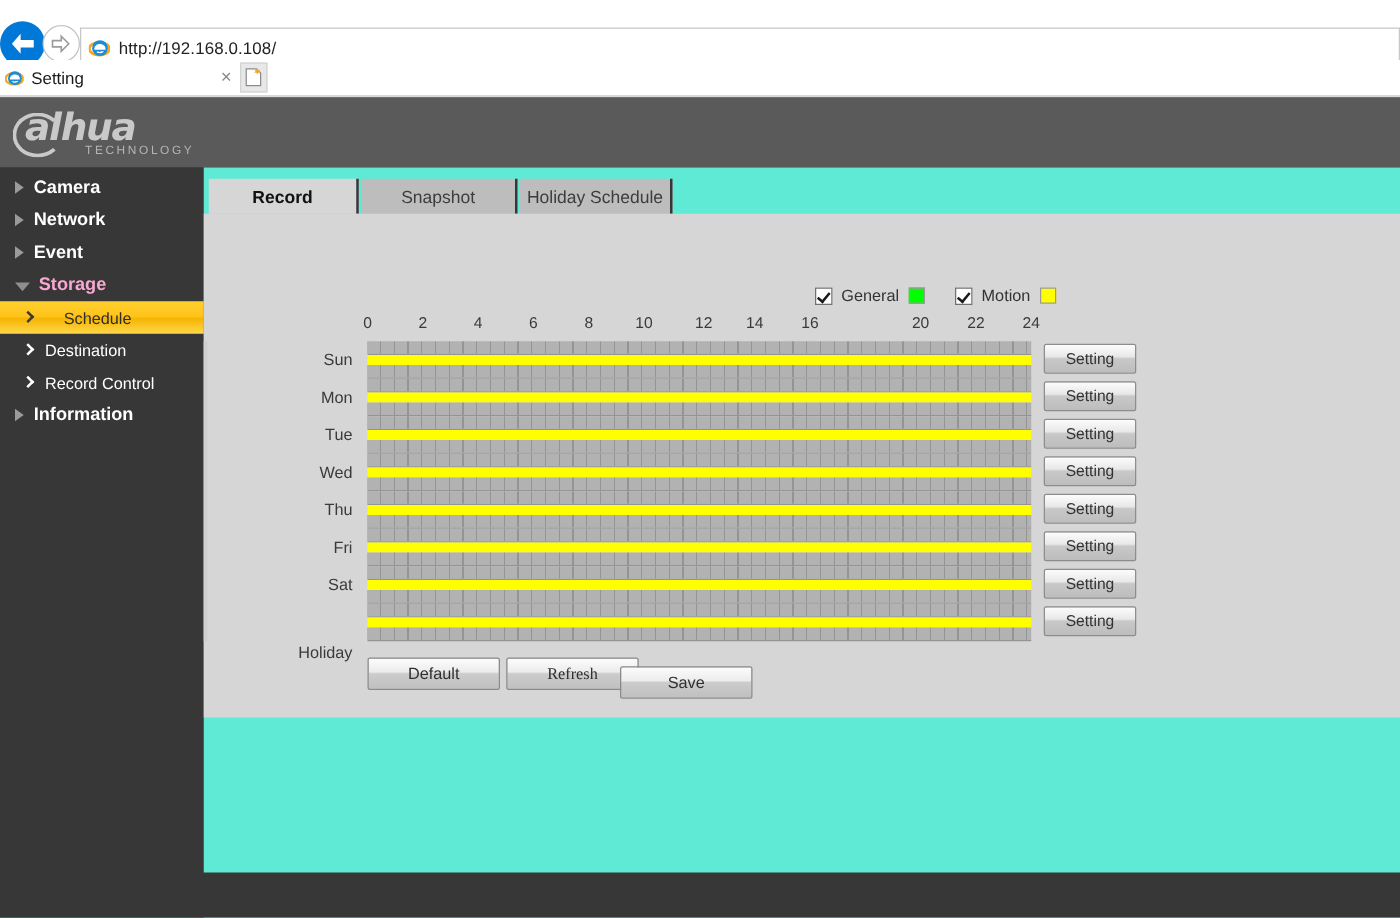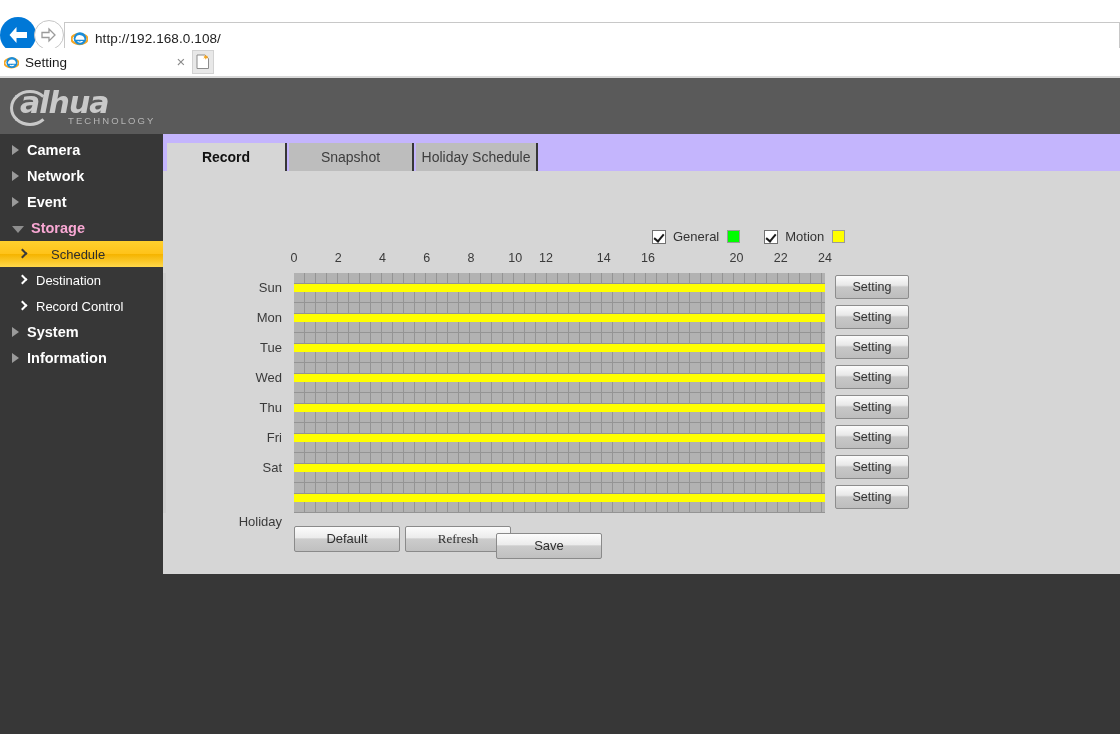--- a/index.html
+++ b/index.html
@@ -107,21 +107,21 @@
   .nav-sub .lbl{font-size:13px;color:#ffffff;}
   .nav-sub.active{
     background:linear-gradient(to bottom,#ffd02e 0%,#ffc31a 48%,#f5b400 52%,#ffd84a 100%);
     gap:15px;
   }
   .nav-sub.active .lbl{color:#2d2d2d;}
   .nav-sub.active .chev:before{border-top-color:#3a3a3a;border-right-color:#3a3a3a;}
   .nav-spacer{height:3px;}
 
   
-  #content-area{position:absolute;left:163px;top:134px;width:957px;height:440px;background:#c4b5fd;}
+  #content-area{position:absolute;left:163px;top:134px;width:957px;height:564px;background:#5eead4;}
   #tab-bar{position:absolute;left:0;top:9px;width:957px;height:28px;}
   .ui-tab{
     position:absolute;top:0;height:28px;line-height:28px;text-align:center;
     font-size:14px;color:#3d3d3d;background:#bdbdbd;box-sizing:border-box;
     border-right:2px solid #373737;
   }
   .ui-tab.active{background:#d6d6d6;font-weight:bold;color:#111;}
   #tab-record{left:4px;width:120px;}
   #tab-snapshot{left:126px;width:125px;}
   #tab-holiday{left:253px;width:122px;}
@@ -283,24 +283,20 @@
   <div class="nav-sub">
     <span class="chev"></span>
     <span class="lbl">Destination</span>
   </div>
 
   <div class="nav-sub">
     <span class="chev"></span>
     <span class="lbl">Record Control</span>
   </div>
 
-  <div class="nav-top">
-    <span class="tri"></span>
-    <span class="lbl">System</span>
-  </div>
 
   <div class="nav-top">
     <span class="tri"></span>
     <span class="lbl">Information</span>
   </div>
 
 </div>
 
 <div id="content-area">
 
@@ -326,21 +322,21 @@
     </div>
 
     <div id="schedule">
       <div id="time-axis">
           <div class="tick-label" style="left: 0px;">0</div>
           <div class="tick-label" style="left: 44.25px;">2</div>
           <div class="tick-label" style="left: 88.5px;">4</div>
           <div class="tick-label" style="left: 132.75px;">6</div>
           <div class="tick-label" style="left: 177px;">8</div>
           <div class="tick-label" style="left: 221.25px;">10</div>
-          <div class="tick-label" style="left: 252px;">12</div>
+          <div class="tick-label" style="left: 269px;">12</div>
           <div class="tick-label" style="left: 309.75px;">14</div>
           <div class="tick-label" style="left: 354px;">16</div>
           <div class="tick-label" style="left: 398.25px; margin-top: 20px;">18</div>
           <div class="tick-label" style="left: 442.5px;">20</div>
           <div class="tick-label" style="left: 486.75px;">22</div>
           <div class="tick-label" style="left: 531px;">24</div>
         </div>
       <div id="grid-border" style="top: 102px; height: 240px;"></div>
       <div id="rows-host">
           <div class="day-label" style="top: 110px;">Sun</div>

